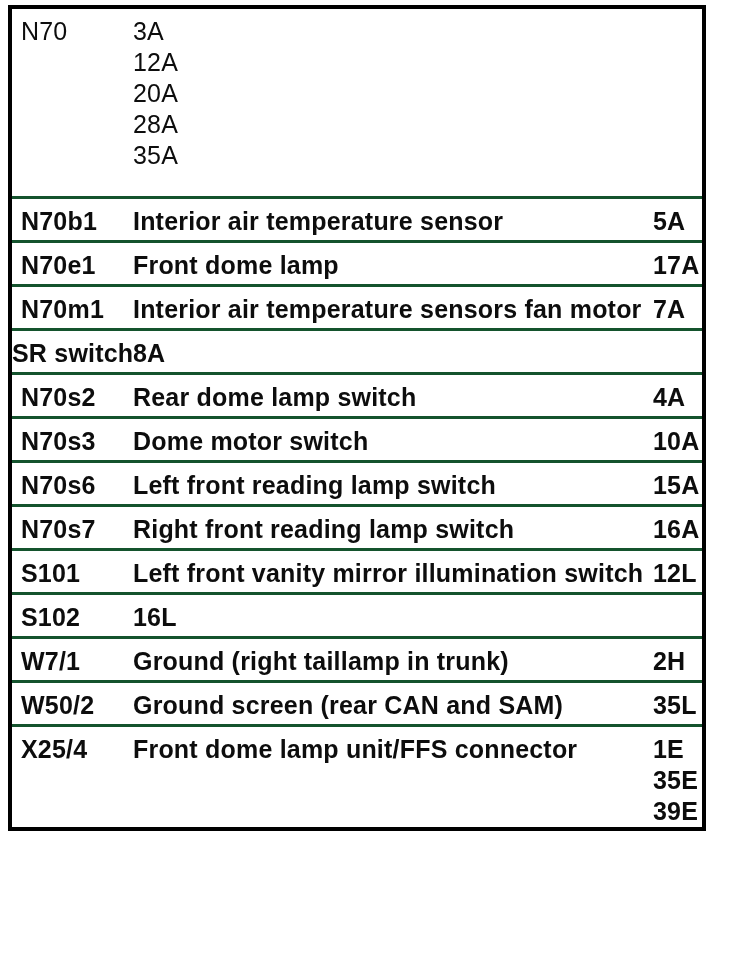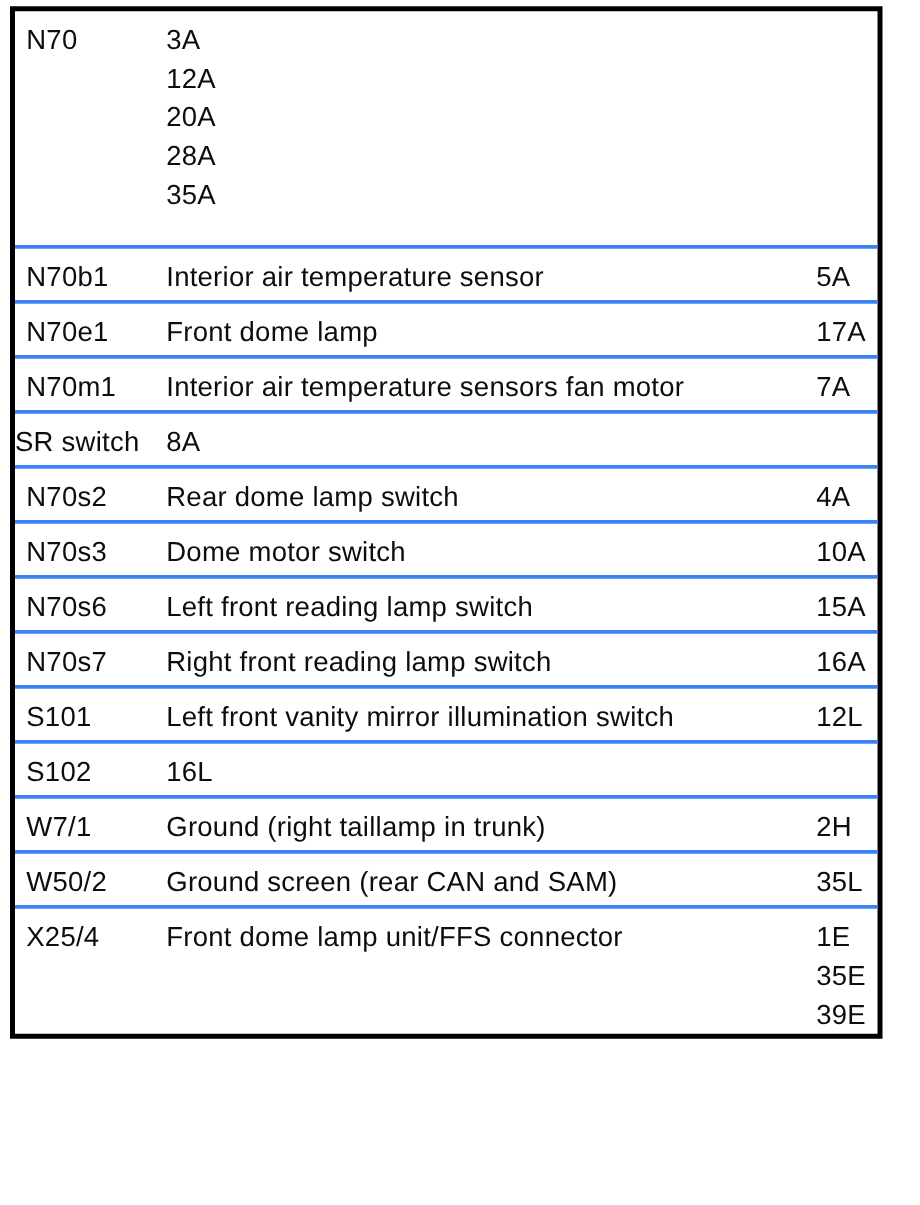--- a/index.html
+++ b/index.html
@@ -26,28 +26,29 @@
     border: 4px solid #000000;
     background: #ffffff;
   }
   .row {
     display: grid;
     grid-template-columns: 121px 520px 49px;
     min-height: 44px;
     box-sizing: border-box;
   }
   .row + .row {
-    border-top: 3px solid #3b82f6;
+    border-top: 3px solid #14532d;
+    font-weight: bold;
   }
   .row.rows-5 { min-height: 187px; }
   .row.rows-3 { min-height: 142px; }
   .row:last-child { min-height: 46px; }
   .cell {
     padding-top: 7px;
-    font-size: 22px;
+    font-size: 25px;
     line-height: 31px;
     letter-spacing: 0.2px;
     white-space: nowrap;
   }
   .cell.code { padding-left: 9px; }
   .cell.desc { padding-left: 0; }
   .cell.refs { padding-left: 0; }
   .refs .ref-line { line-height: 31px; }
 </style>
 </head>

